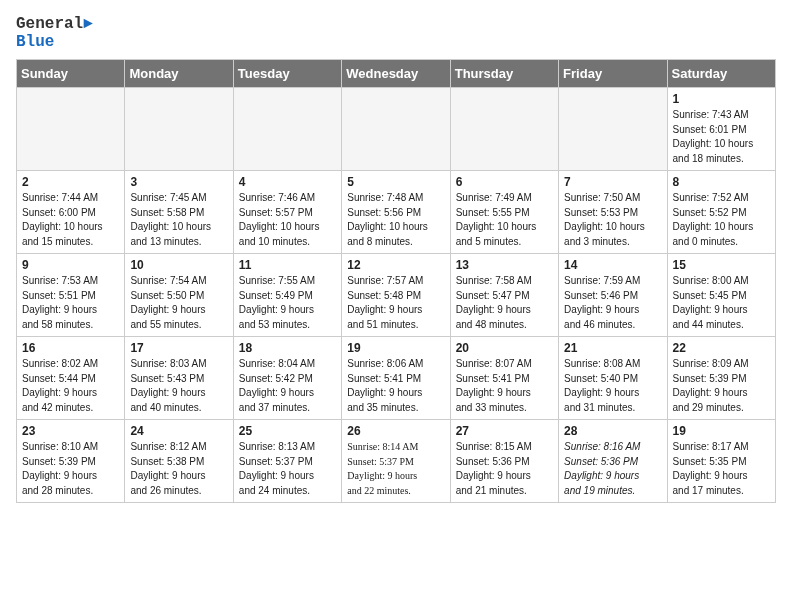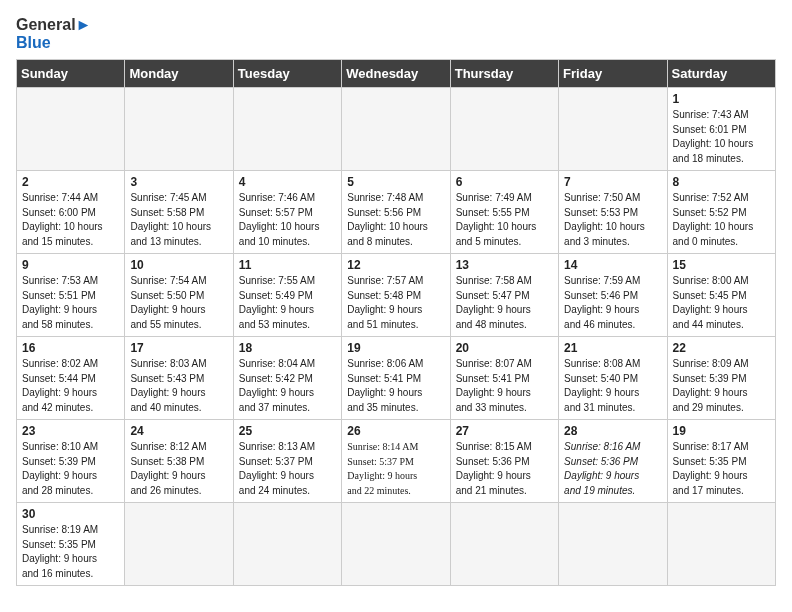--- a/index.html
+++ b/index.html
@@ -13,40 +13,41 @@
     .header-area {
       display: flex;
       justify-content: space-between;
       align-items: flex-start;
       margin-bottom: 8px;
     }
     .logo {
       display: flex;
       align-items: center;
       gap: 4px;
+      font-family: Liberation Mono, monospace;
     }
     .title-block {
       text-align: right;
     }
     .month-title {
       font-size: 32px;
       font-weight: bold;
       color: #222;
     }
     .location-title {
       font-size: 15px;
       color: #444;
     }
     table {
       width: 100%;
       border-collapse: collapse;
       table-layout: fixed;
     }
     thead tr th {
-      background: #404040;
+      background: #737373;
       color: #fff;
       font-size: 13px;
       font-weight: bold;
       padding: 6px 4px;
       text-align: left;
       border: 1px solid #ccc;
     }
     tbody tr td {
       border: 1px solid #ccc;
       vertical-align: top;
@@ -314,29 +315,14 @@
 and 19 minutes.</div>
         </td>
         <td>
           <div class="day-number">19</div>
           <div class="day-info" style="white-space: pre-line;">Sunrise: 8:17 AM
 Sunset: 5:35 PM
 Daylight: 9 hours
 and 17 minutes.</div>
         </td>
       </tr>
-      <tr>
-        <td>
-          <div class="day-number">30</div>
-          <div class="day-info" style="white-space: pre-line;">Sunrise: 8:19 AM
-Sunset: 5:35 PM
-Daylight: 9 hours
-and 16 minutes.</div>
-        </td>
-        <td class="empty"></td>
-        <td class="empty"></td>
-        <td class="empty"></td>
-        <td class="empty"></td>
-        <td class="empty"></td>
-        <td class="empty"></td>
-      </tr>
     </tbody>
 </table>
 
 </body></html>

